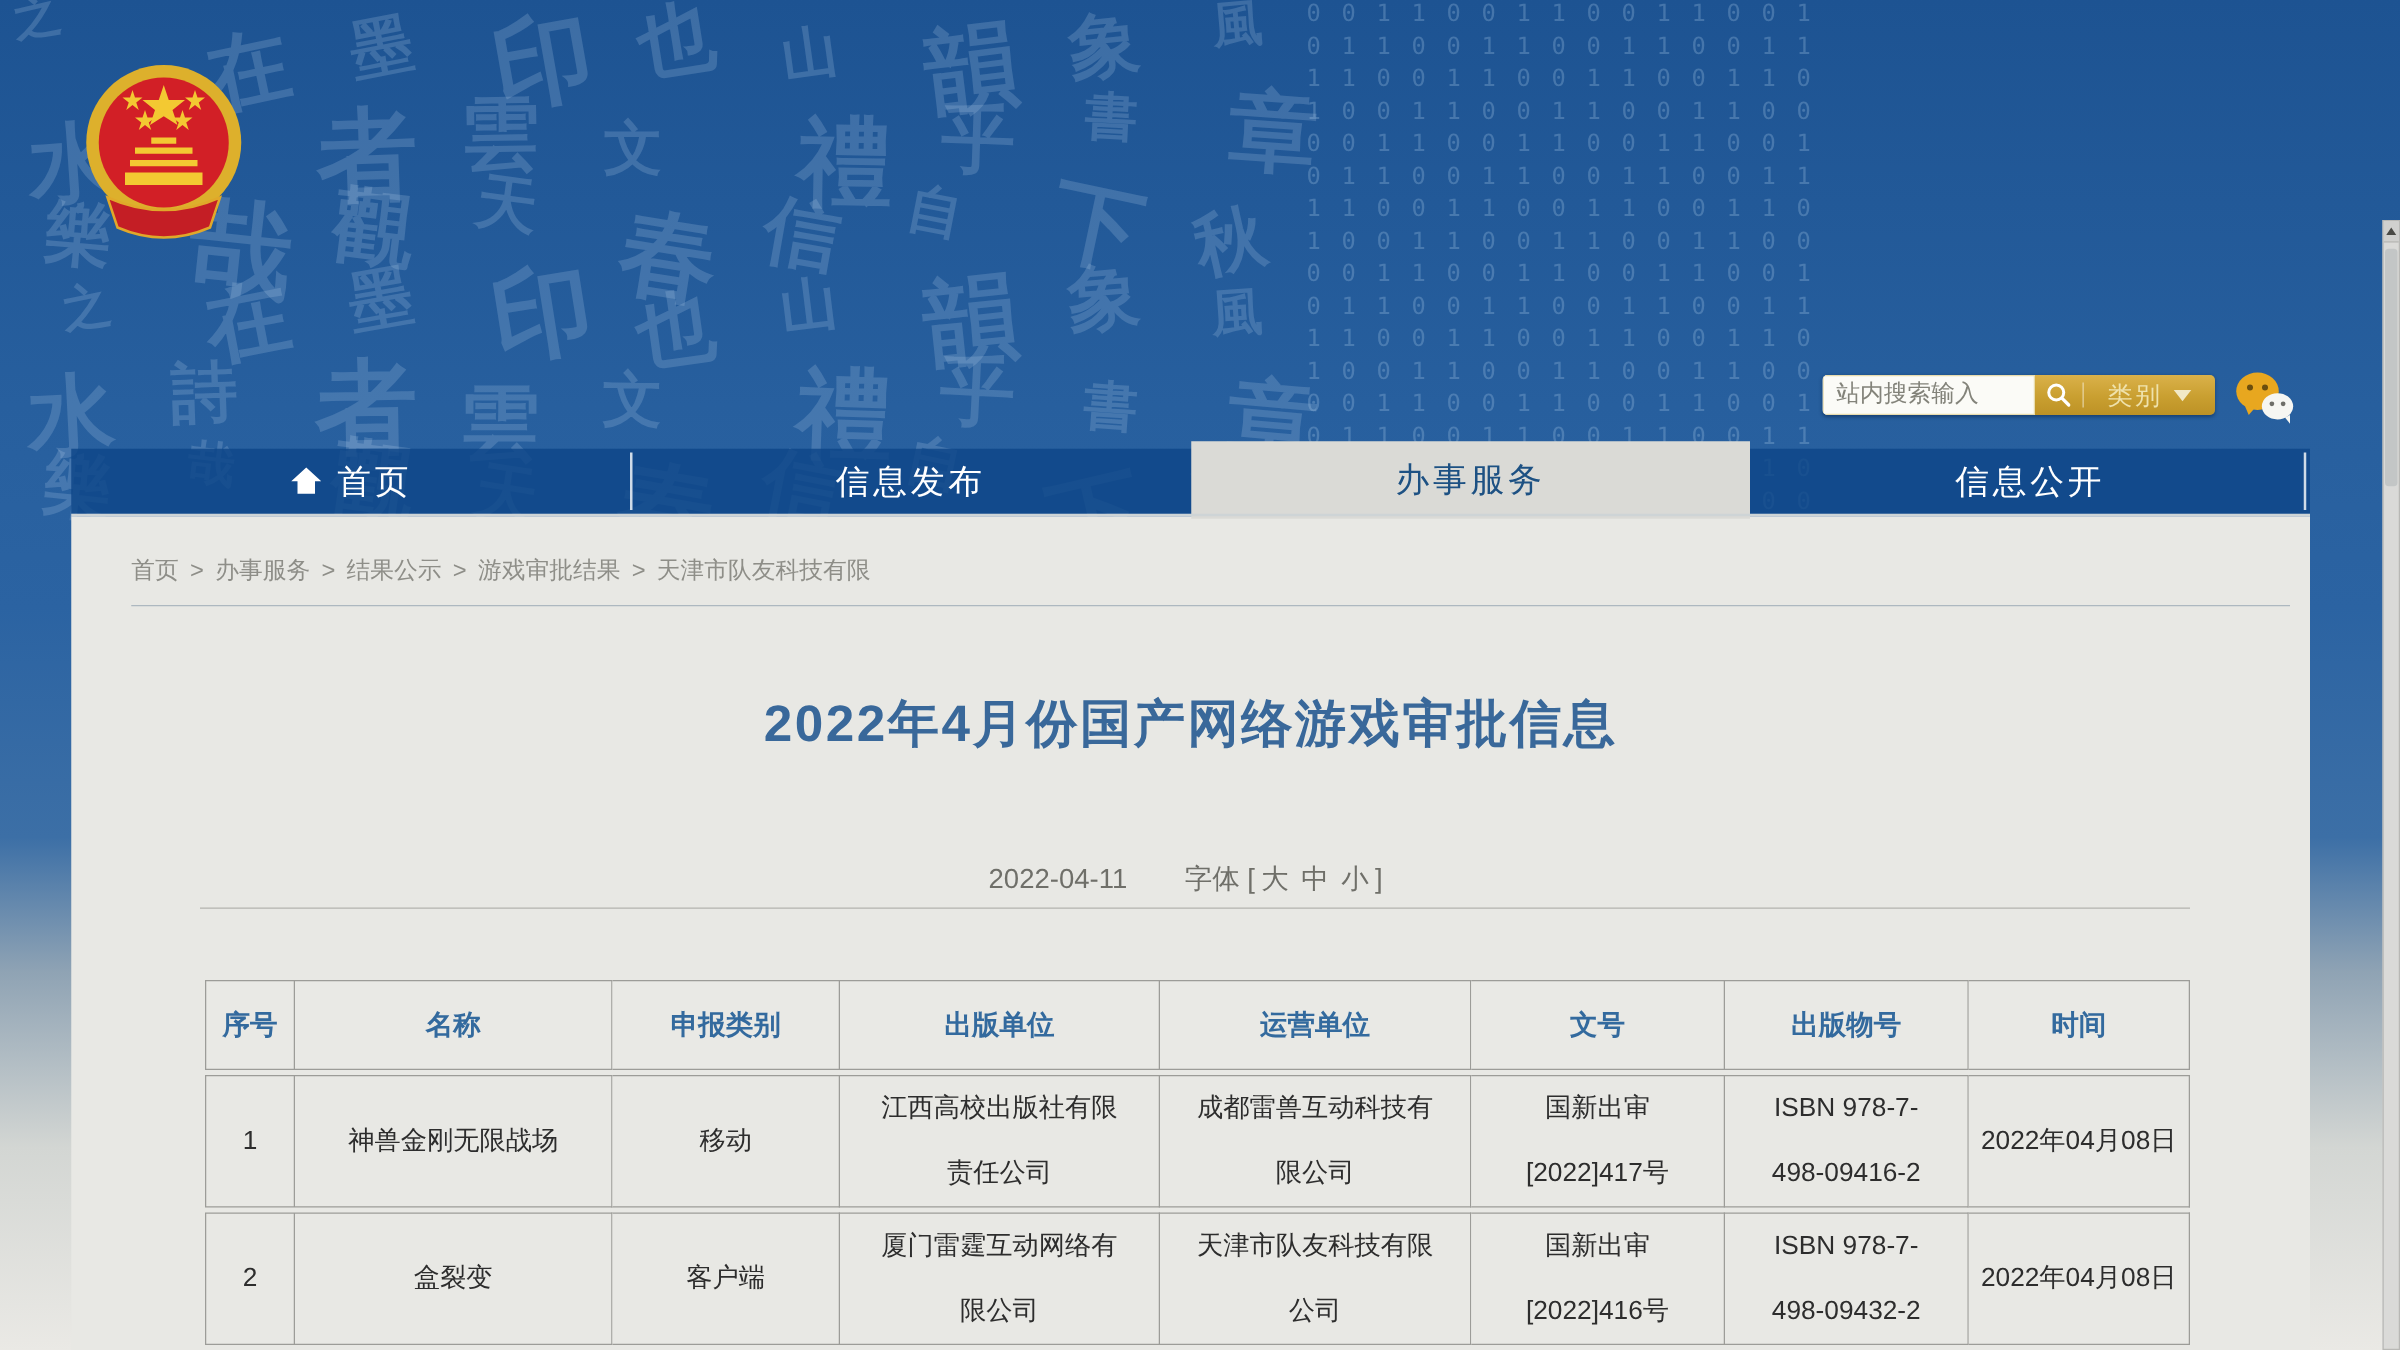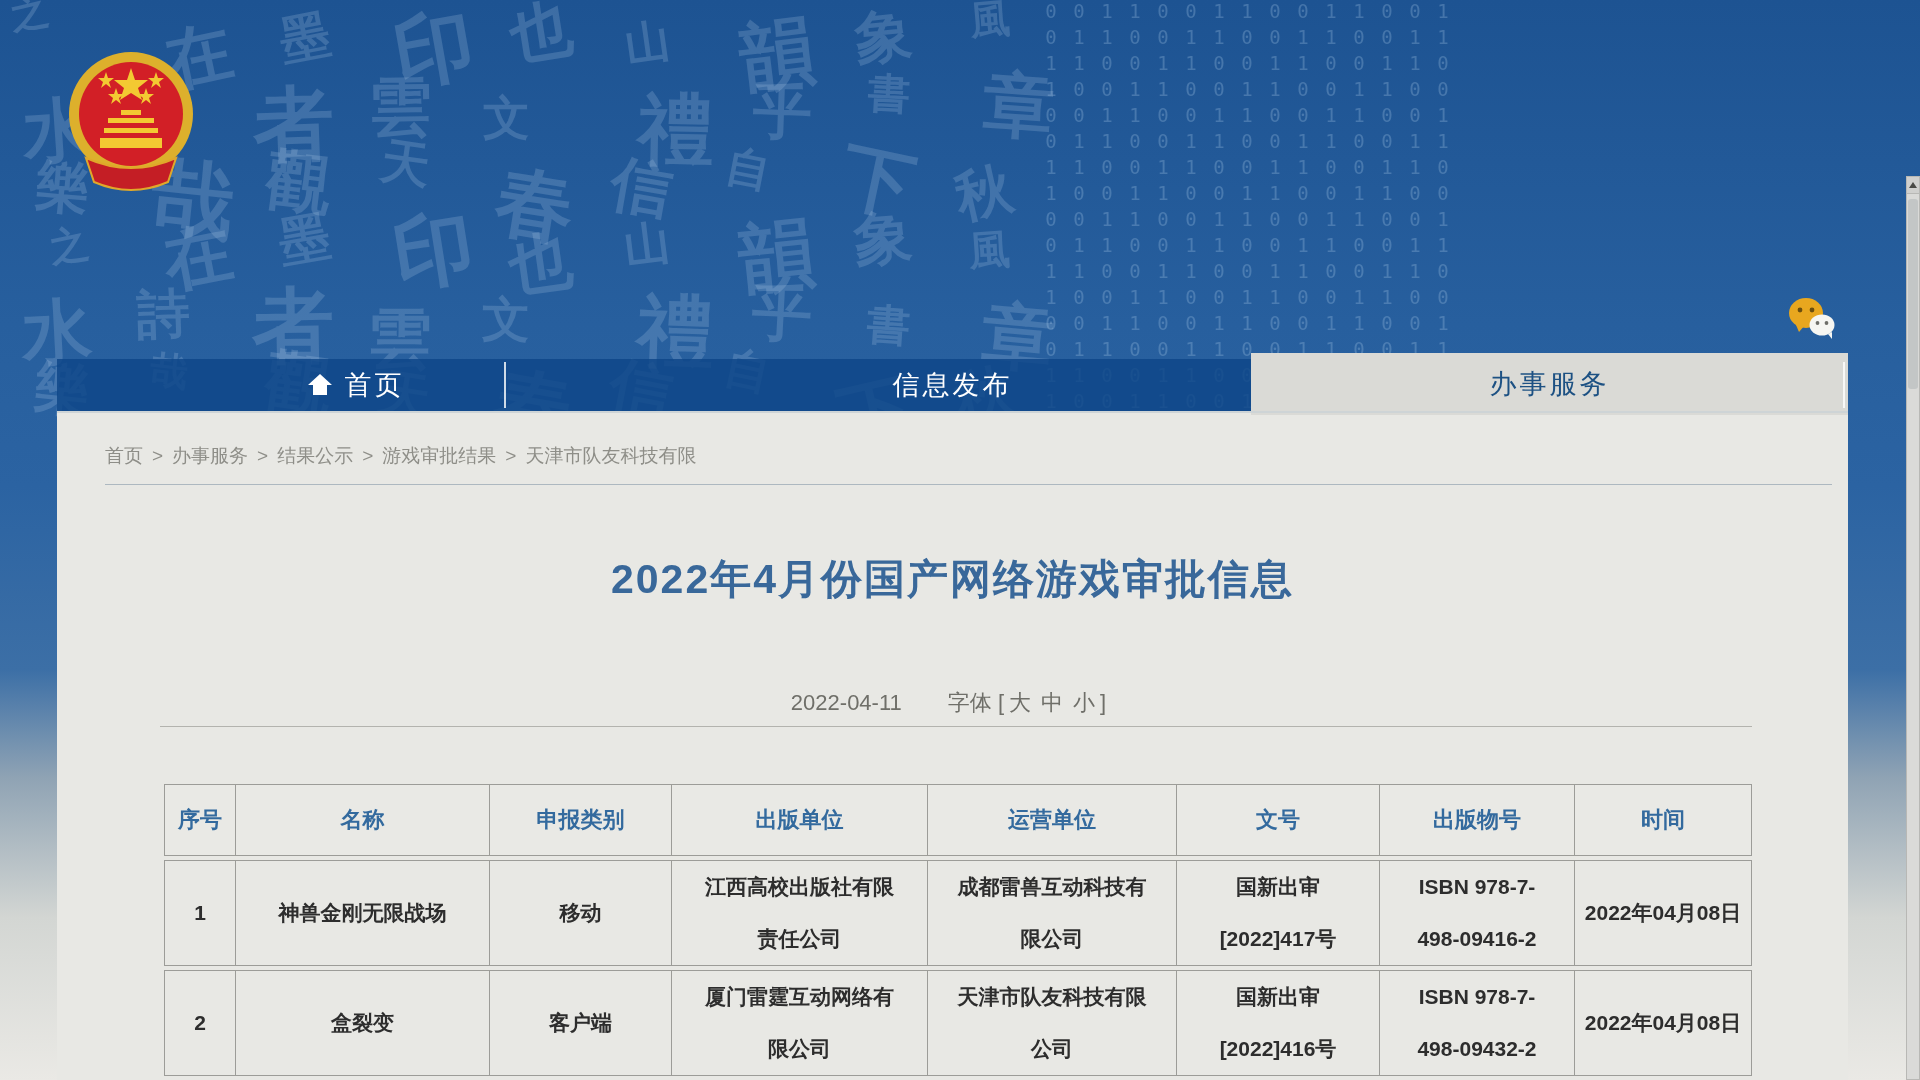--- a/index.html
+++ b/index.html
@@ -54,21 +54,21 @@
     font-size:22px;color:#6f6f69;}
   .meta-line .date{margin-right:46px;}
   .font-size-link{cursor:pointer;margin:0 5px;}
   .rule2{position:absolute;left:160px;top:726px;width:1592px;height:1px;background:#b3b3ae;z-index:7;}
   
   table.approval{position:absolute;left:164px;top:780px;width:1588px;z-index:7;
     border-collapse:separate;border-spacing:0 4px;table-layout:fixed;}
   .approval th,.approval td{border:1px solid #9c9c98;border-left:none;text-align:center;vertical-align:middle;}
   .approval th:first-child,.approval td:first-child{border-left:1px solid #9c9c98;}
   .approval th{height:72px;font-size:22px;font-weight:bold;color:#336a9e;background:#e9e9e5;}
-  .approval td{font-size:21px;color:#2d2d2d;line-height:52px;white-space:pre-line;padding:0 6px;background:#e8e8e4;font-weight:bold;}
+  .approval td{font-size:21px;color:#2d2d2d;line-height:52px;white-space:pre-line;padding:0 6px;background:#e8e8e4;}
   tr.row-1 td{height:105px;}
   tr.row-2 td{height:97px;margin-top:36px;}
   
   .scrollbar{position:absolute;left:1906px;top:176px;width:14px;height:904px;z-index:8;
     background:#dadad8;border:1px solid #b8b8b5;}
   .scroll-up{width:12px;height:17px;background:#d0d0ce;border-bottom:1px solid #b8b8b5;
     display:flex;align-items:center;justify-content:center;cursor:pointer;}
   .scroll-up i{display:block;width:0;height:0;border-left:4px solid transparent;border-right:4px solid transparent;border-bottom:6px solid #4a4a46;}
   .scroll-thumb{position:absolute;left:1px;top:22px;width:10px;height:190px;background:#c3c6c6;border-radius:3px;cursor:grab;}
 </style>
@@ -160,20 +160,36 @@
       <polygon points="50,42 52,48 58,48 53,52 55,58 50,54 45,58 47,52 42,48 48,48" fill="#f3c932"></polygon>
       <polygon points="80,42 82,48 88,48 83,52 85,58 80,54 75,58 77,52 72,48 78,48" fill="#f3c932"></polygon>
       <rect x="55" y="64" width="20" height="5" fill="#f3c932"></rect>
       <rect x="42" y="72" width="46" height="5" fill="#f3c932"></rect>
       <rect x="38" y="82" width="54" height="5" fill="#f3c932"></rect>
       <rect x="34" y="92" width="62" height="10" fill="#f3c932"></rect>
       <path d="M20,112 Q65,132 110,112 L102,136 Q65,152 28,136 Z" fill="#c41e25" stroke="#e0a82a" stroke-width="2"></path>
     </svg>
   </div>
 
+  <div class="search-bar">
+    <input class="search-input" type="text" placeholder="站内搜索输入" style="">
+    <div class="search-gold">
+      <button class="search-btn">
+        <svg width="22" height="22" viewBox="0 0 22 22">
+          <circle cx="9" cy="9" r="6" fill="none" stroke="#ffffff" stroke-width="2.4"></circle>
+          <line x1="13.5" y1="13.5" x2="19" y2="19" stroke="#ffffff" stroke-width="2.6" stroke-linecap="round"></line>
+        </svg>
+      </button>
+      <span class="gold-divider"></span>
+      <div class="category-dd">
+        <span class="category-label">类别</span>
+        <span class="tri-down"></span>
+      </div>
+    </div>
+  </div>
 
   <div class="wechat">
     <svg width="52" height="48" viewBox="0 0 52 48">
       <ellipse cx="20" cy="19" rx="17" ry="15" fill="#e8a71f"></ellipse>
       <polygon points="10,31 13,38 19,31" fill="#e8a71f"></polygon>
       <circle cx="14" cy="16" r="2.4" fill="#6b4e0e"></circle>
       <circle cx="26" cy="16" r="2.4" fill="#6b4e0e"></circle>
       <ellipse cx="36" cy="31" rx="12.5" ry="10.5" fill="#f6f6f2"></ellipse>
       <polygon points="42,40 46,45 46,38" fill="#f6f6f2"></polygon>
       <circle cx="31.5" cy="29" r="1.9" fill="#6e6e68"></circle>
@@ -187,20 +203,23 @@
     <svg width="26" height="24" viewBox="0 0 26 24">
       <path d="M13 1 L25 12 H20 V22 H6 V12 H1 Z" fill="#ffffff"></path>
     </svg>
     <span>首页</span>
   </div>
   <div class="nav-tab">
     <span>信息发布</span>
   </div>
   <div class="nav-tab active">
     <span>办事服务</span>
+  </div>
+  <div class="nav-tab">
+    <span>信息公开</span>
   </div>
   <span class="nav-divider" style="left:447px;"></span>
   <span class="nav-divider" style="left:1786px;"></span>
 </nav>
 <div class="nav-underline"></div>
 
 <div class="content-panel"></div>
 
 <div class="breadcrumb">
   <span class="crumb">首页</span><span class="sep">&gt;</span><span class="crumb">办事服务</span><span class="sep">&gt;</span><span class="crumb">结果公示</span><span class="sep">&gt;</span><span class="crumb">游戏审批结果</span><span class="sep">&gt;</span><span>天津市队友科技有限</span>

